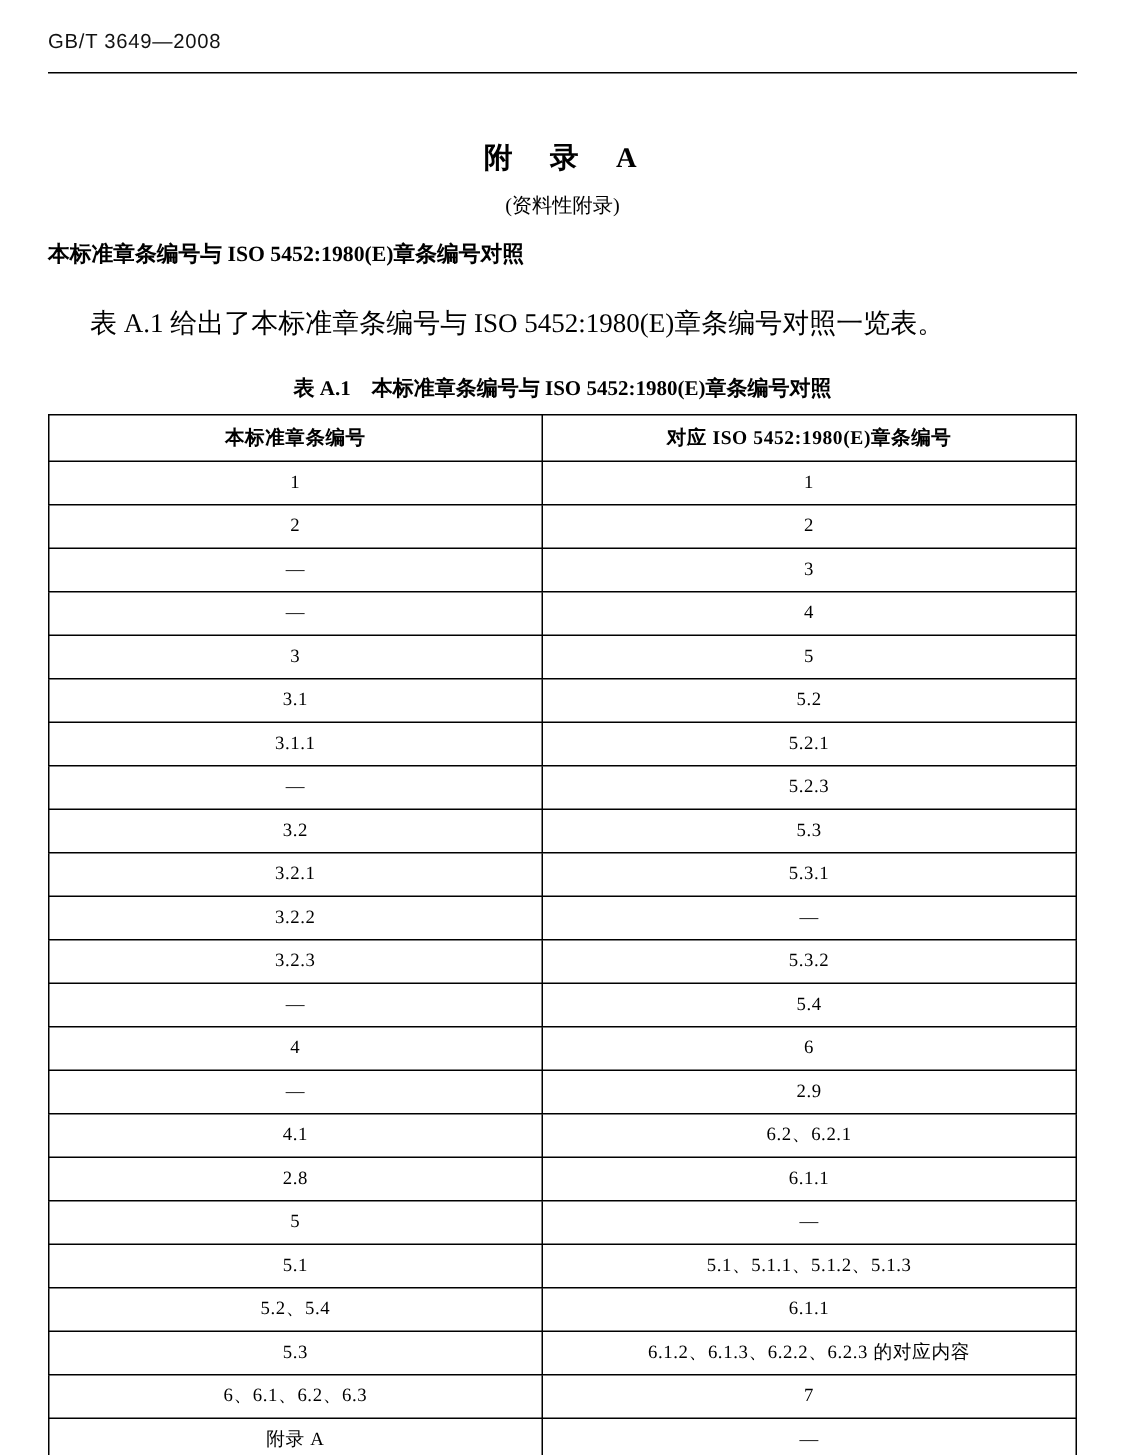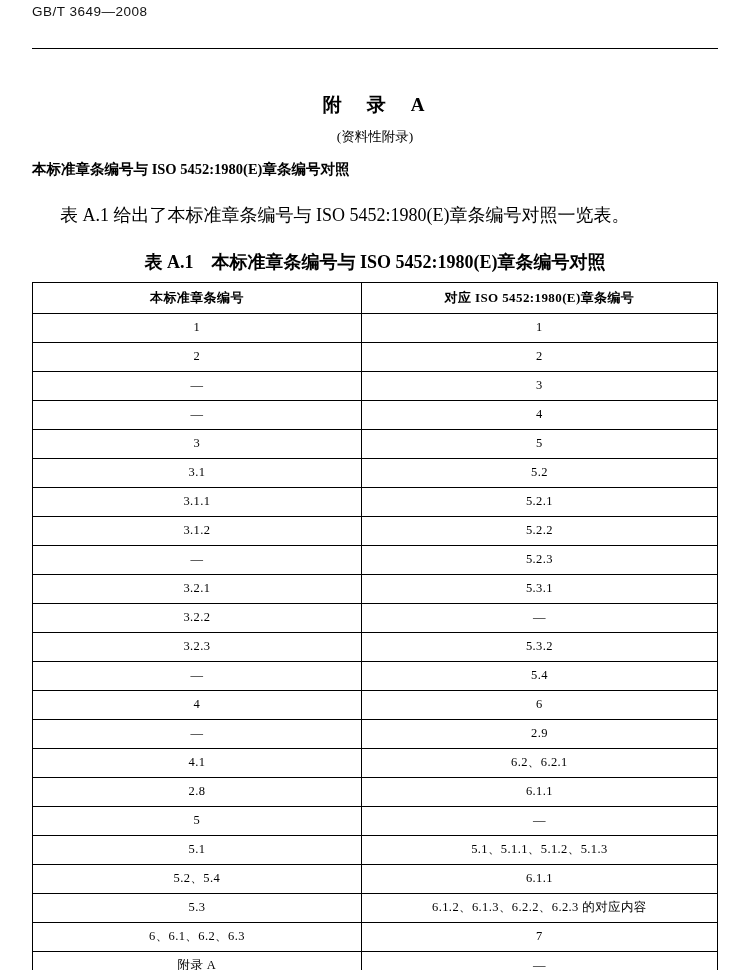--- a/index.html
+++ b/index.html
@@ -16,21 +16,21 @@
     overflow: hidden;
   }
   .page {
     position: relative;
     width: 750px;
     height: 970px;
     box-sizing: border-box;
   }
   .header {
     position: absolute;
-    top: 4px;
+    top: 20px;
     left: 32px;
     font-family: "Liberation Sans", "DejaVu Sans", sans-serif;
     font-size: 13.5px;
     letter-spacing: 0.5px;
     color: #111;
   }
   .header-rule {
     position: absolute;
     top: 48px;
     left: 32px;
@@ -64,21 +64,21 @@
   }
   .intro {
     font-size: 18px;
     text-indent: 28px;
     margin: 0 0 20px 0;
     line-height: 1.6;
   }
   .table-caption {
     text-align: center;
     font-weight: bold;
-    font-size: 18px;
+    font-size: 14px;
     margin: 0 0 8px 0;
   }
   table.cmp {
     border-collapse: collapse;
     width: 686px;
     table-layout: fixed;
     font-size: 12.5px;
   }
   table.cmp td, table.cmp th {
     border: 1px solid #000;
@@ -150,26 +150,26 @@
           </tr>
           <tr>
             <td class="num">3.1</td>
             <td class="num">5.2</td>
           </tr>
           <tr>
             <td class="num">3.1.1</td>
             <td class="num">5.2.1</td>
           </tr>
           <tr>
-            <td class="num">3.1.2</td>
-            <td class="num">5.2.2</td>
-          </tr>
-          <tr>
             <td class="num">—</td>
             <td class="num">5.2.3</td>
+          </tr>
+          <tr>
+            <td class="num">3.2</td>
+            <td class="num">5.3</td>
           </tr>
           <tr>
             <td class="num">3.2.1</td>
             <td class="num">5.3.1</td>
           </tr>
           <tr>
             <td class="num">3.2.2</td>
             <td class="num">—</td>
           </tr>
           <tr>

